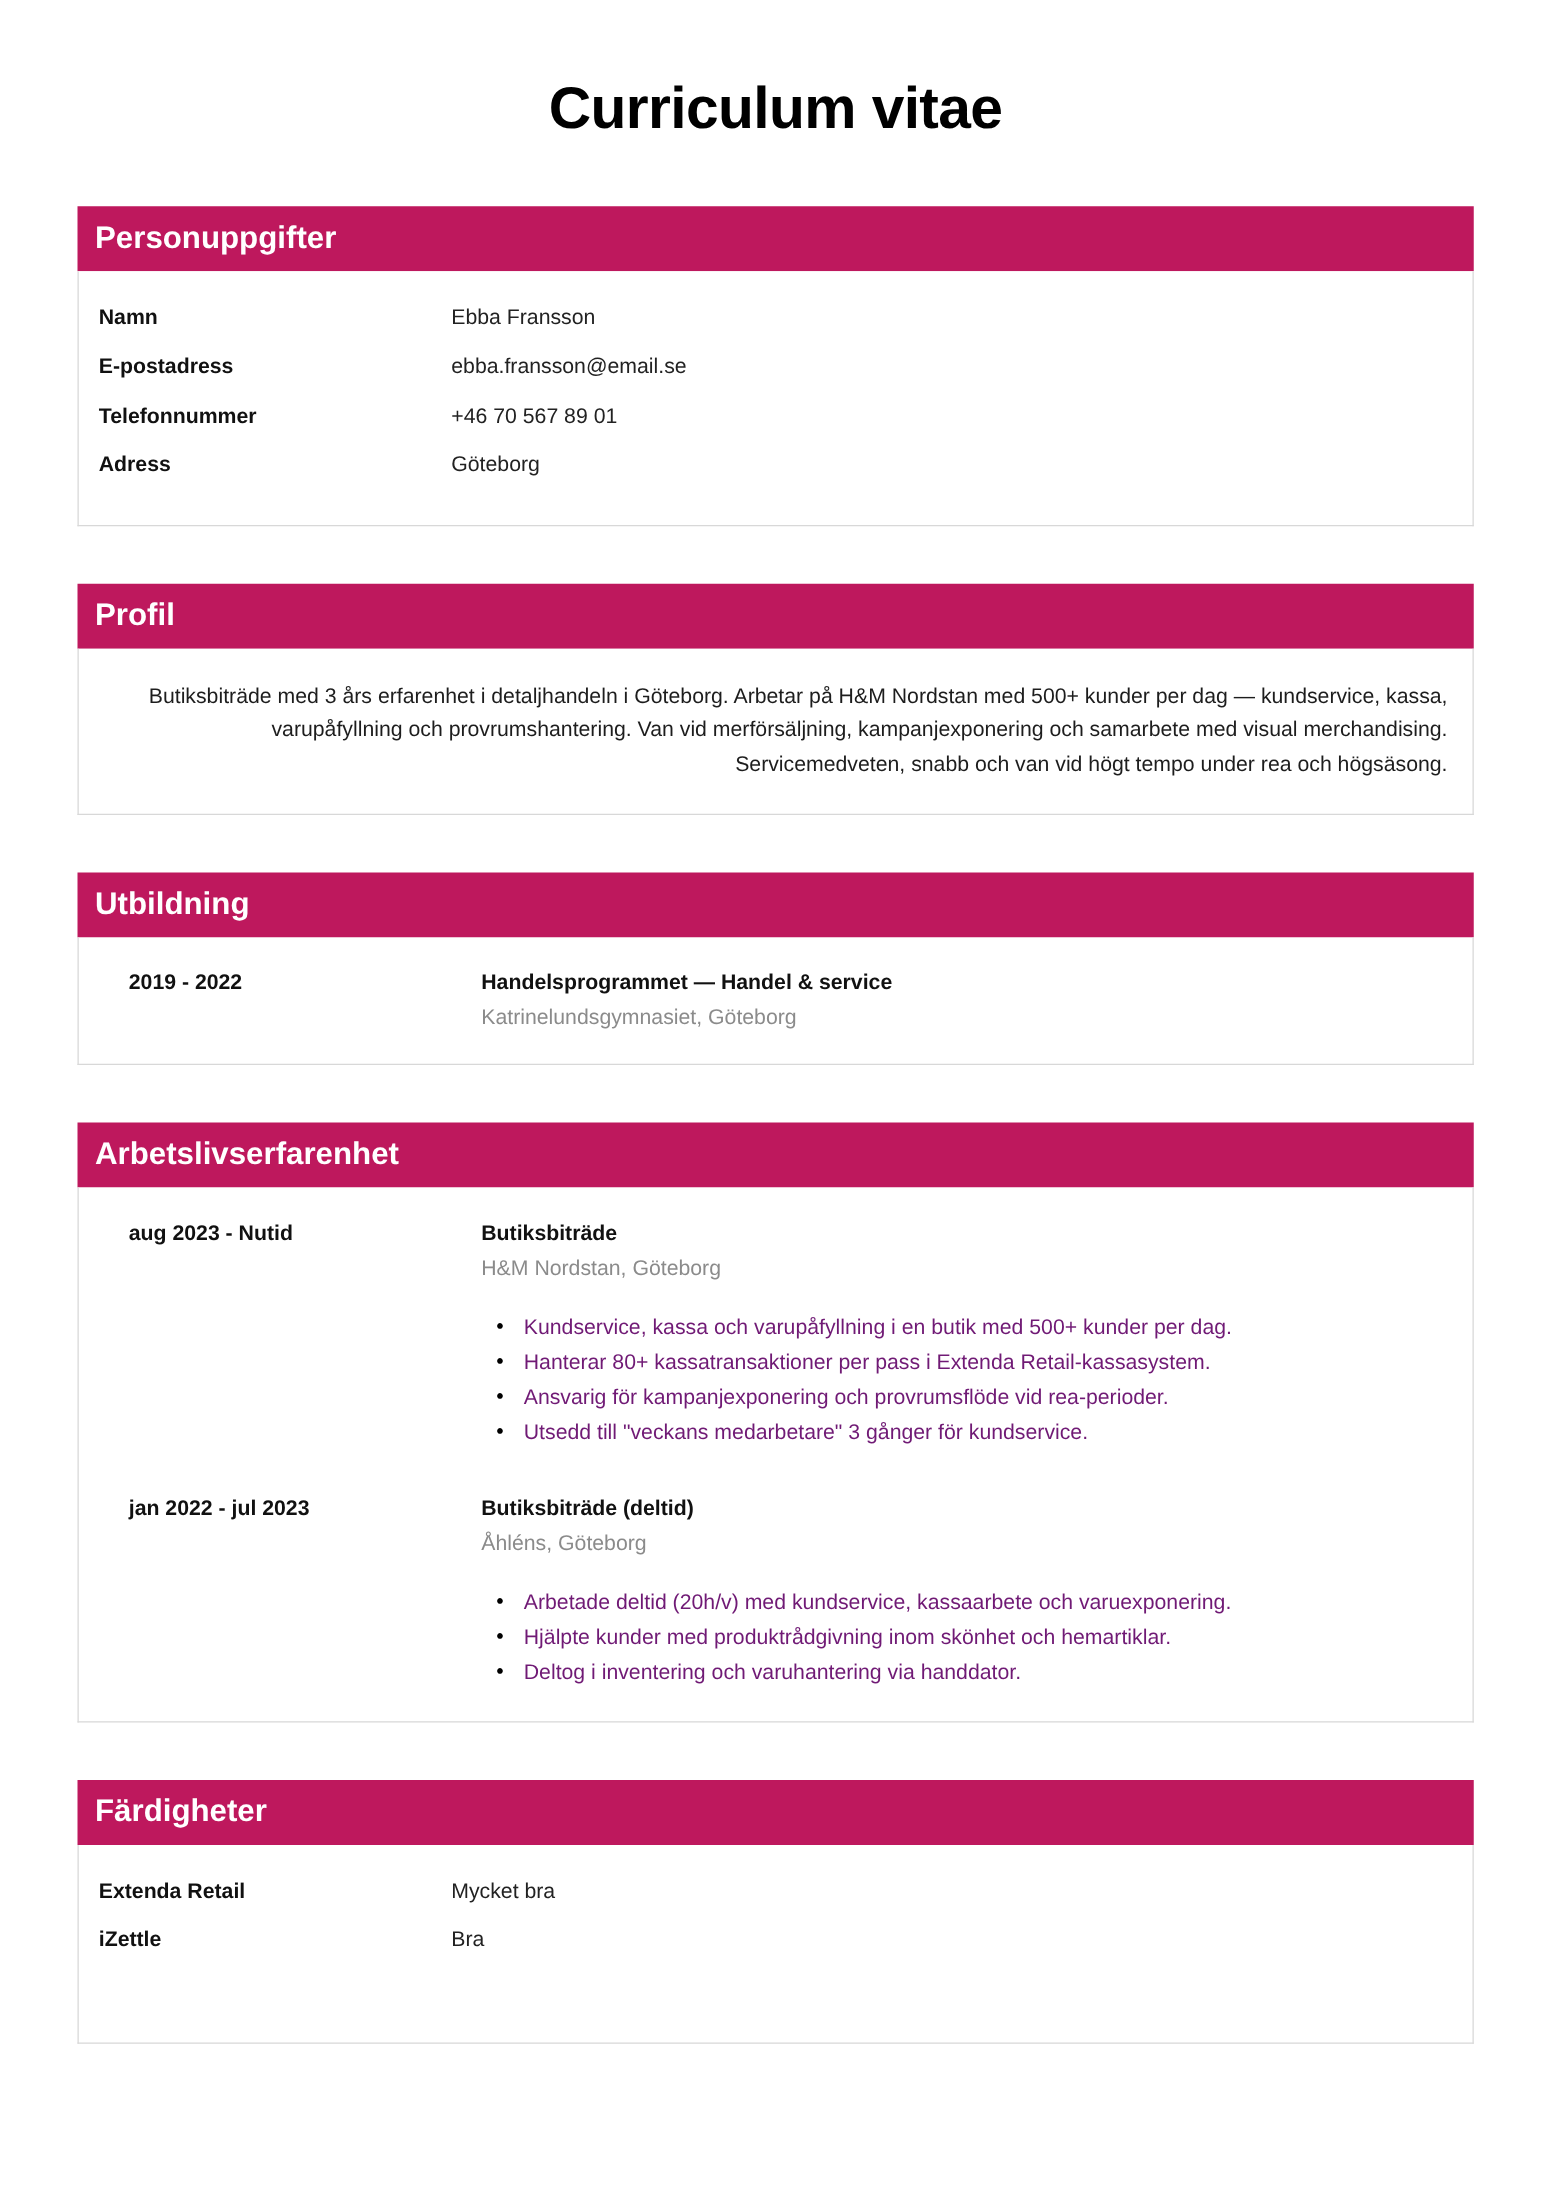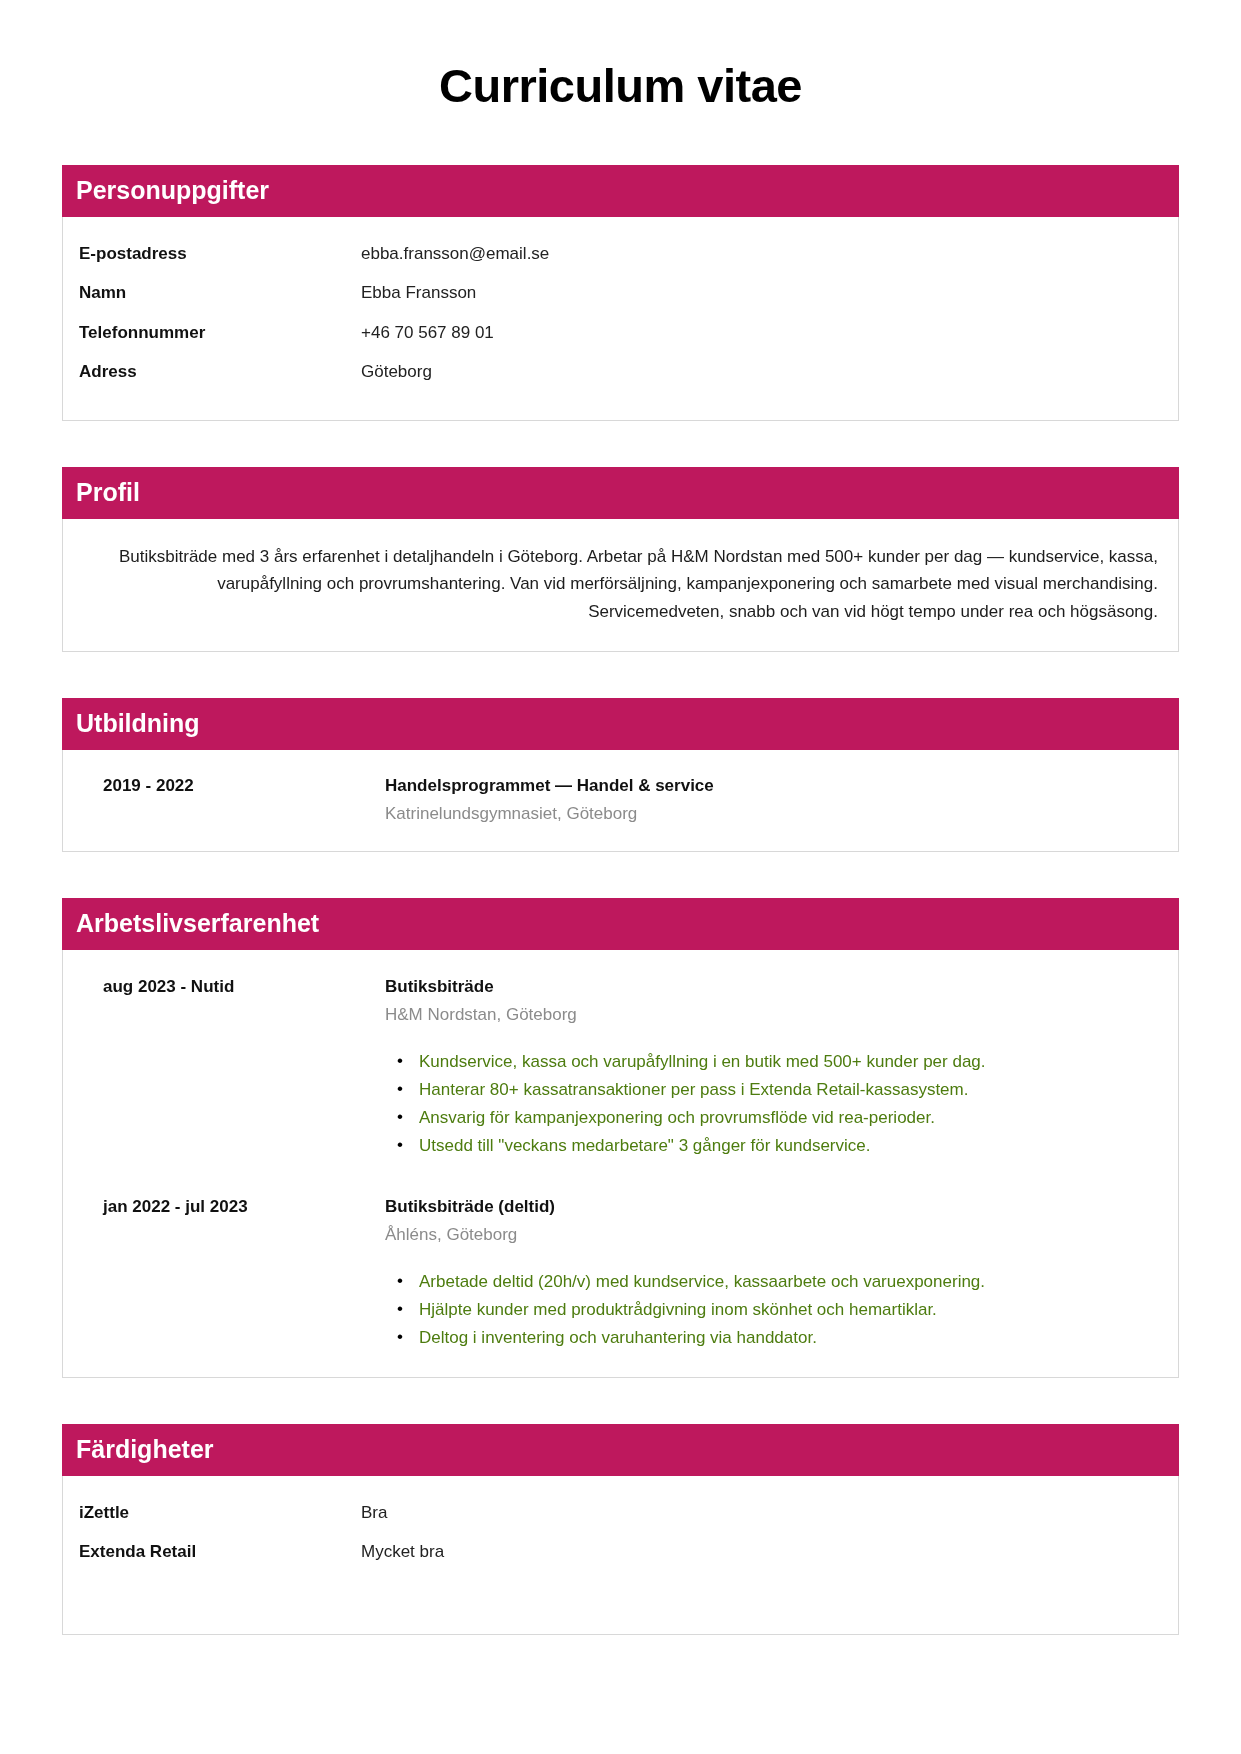--- a/index.html
+++ b/index.html
@@ -117,21 +117,21 @@
     margin-top: 3px;
   }
   .entry-bullets {
     margin: 21px 0 0 0;
     padding-left: 34px;
     list-style: none;
   }
   .entry-bullets li {
     font-size: 17px;
     line-height: 1.58;
-    color: #4d7c0f;
+    color: #701a75;
     position: relative;
     padding-left: 0;
     margin-bottom: 1px;
   }
   .entry-bullets li::before {
     content: "\2022";
     position: absolute;
     left: -22px;
     top: -1px;
     font-size: 17px;
@@ -168,26 +168,26 @@
 <body>
 
 <div class="page">
 
   <h1 class="doc-title">Curriculum vitae</h1>
 
   <section class="section">
     <div class="section-header">Personuppgifter</div>
     <div class="section-body">
       <div class="pd-row">
+        <div class="pd-label">Namn</div>
+        <div class="pd-value">Ebba Fransson</div>
+      </div>
+      <div class="pd-row">
         <div class="pd-label">E-postadress</div>
         <div class="pd-value">ebba.fransson@email.se</div>
-      </div>
-      <div class="pd-row">
-        <div class="pd-label">Namn</div>
-        <div class="pd-value">Ebba Fransson</div>
       </div>
       <div class="pd-row">
         <div class="pd-label">Telefonnummer</div>
         <div class="pd-value">+46 70 567 89 01</div>
       </div>
       <div class="pd-row">
         <div class="pd-label">Adress</div>
         <div class="pd-value">Göteborg</div>
       </div>
     </div>
@@ -244,23 +244,23 @@
         </div>
       </div>
 
     </div>
   </section>
 
   <section class="section">
     <div class="section-header">Färdigheter</div>
     <div class="section-body skills-body">
       <div class="skill-row">
+        <div class="skill-name">Extenda Retail</div>
+        <div class="skill-level">Mycket bra</div>
+      </div>
+      <div class="skill-row">
         <div class="skill-name">iZettle</div>
         <div class="skill-level">Bra</div>
       </div>
-      <div class="skill-row">
-        <div class="skill-name">Extenda Retail</div>
-        <div class="skill-level">Mycket bra</div>
-      </div>
     </div>
   </section>
 
 </div>
 
 </body></html>

